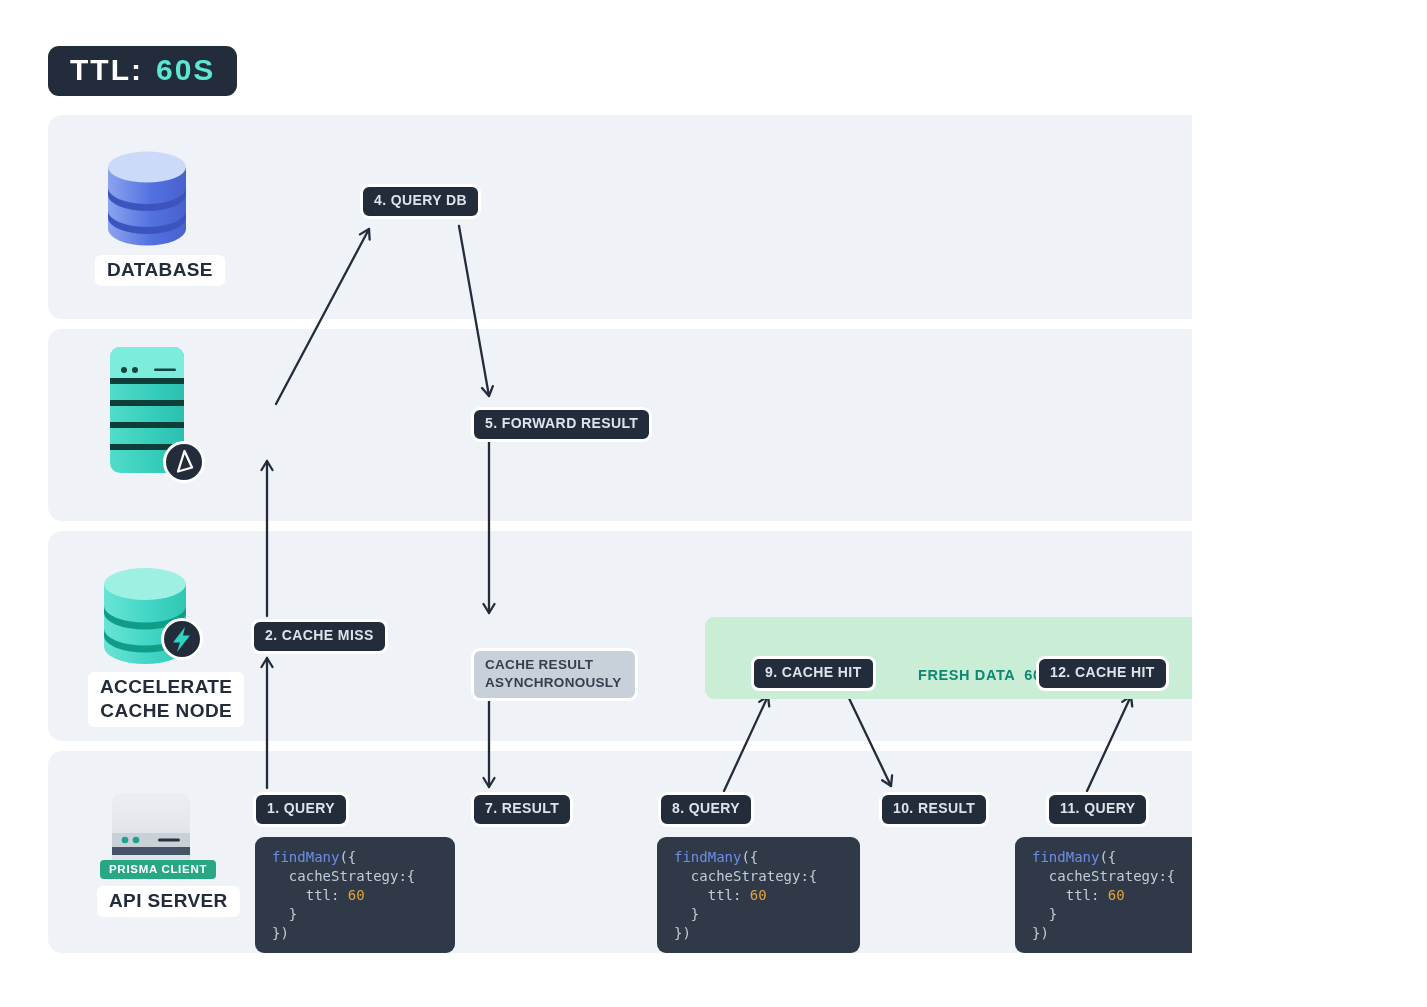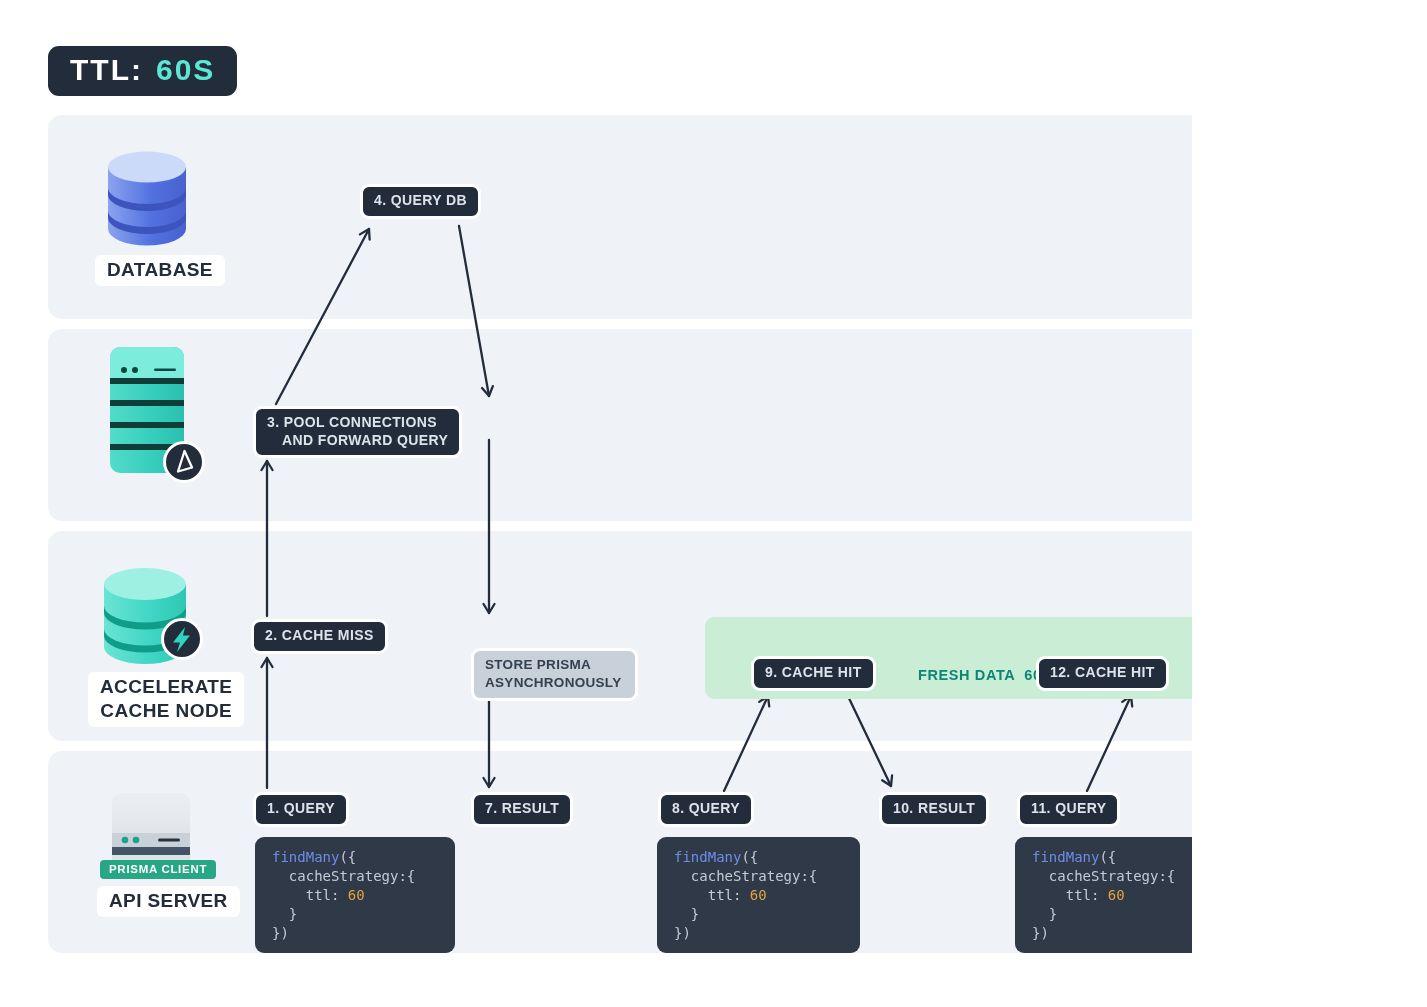--- a/index.html
+++ b/index.html
@@ -181,54 +181,52 @@
   <div class="banner">
     <div class="fresh">
       <span>FRESH DATA</span>
       <span>60S</span>
     </div>
   </div>
 
   <div class="pill" style="left:360px; top:184px;">
     <span>4. QUERY DB</span></div>
 
-  <div class="pill two-line" style="left:253px; top:406px;">
-    <span>3. POOL CONNECTIONS</span>
-    <span class="indent">AND FORWARD QUERY</span>
-    </div>
-
+
+  <div class="pill" style="left:471px; top:407px;">
+    <span>5. FORWARD RESULT</span></div>
 
   <div class="pill" style="left:251px; top:619px;">
     <span>2. CACHE MISS</span></div>
 
 
   <div class="note" style="left:471px; top:648px; width:167px;">
-    <span>STORE PRISMA</span>
+    <span>CACHE RESULT</span>
     <span>ASYNCHRONOUSLY</span>
     </div>
 
-  <div class="pill" style="left:751px; top:656px;">
+  <div class="pill" style="left:751px; top:656px;border-radius:8px;">
     <span>9. CACHE HIT</span></div>
 
   <div class="pill" style="left:1036px; top:656px;">
     <span>12. CACHE HIT</span></div>
 
   <div class="pill" style="left:253px; top:792px;">
     <span>1. QUERY</span></div>
 
   <div class="pill" style="left:471px; top:792px;">
     <span>7. RESULT</span></div>
 
   <div class="pill" style="left:658px; top:792px;">
     <span>8. QUERY</span></div>
 
   <div class="pill" style="left:879px; top:792px;">
     <span>10. RESULT</span></div>
 
-  <div class="pill" style="left:1017px; top:792px;">
+  <div class="pill" style="left:1046px; top:792px;">
     <span>11. QUERY</span></div>
 
   <div class="pill" style="left:1235px; top:792px;">
     <span>13. RESULT</span></div>
 
   <pre class="code cb1"><span class="c-fn">findMany</span><span>({</span>
 <span>  cacheStrategy:{</span>
 <span>    ttl: </span><span class="c-num">60</span>
 <span>  }</span>
 <span>})</span></pre>

